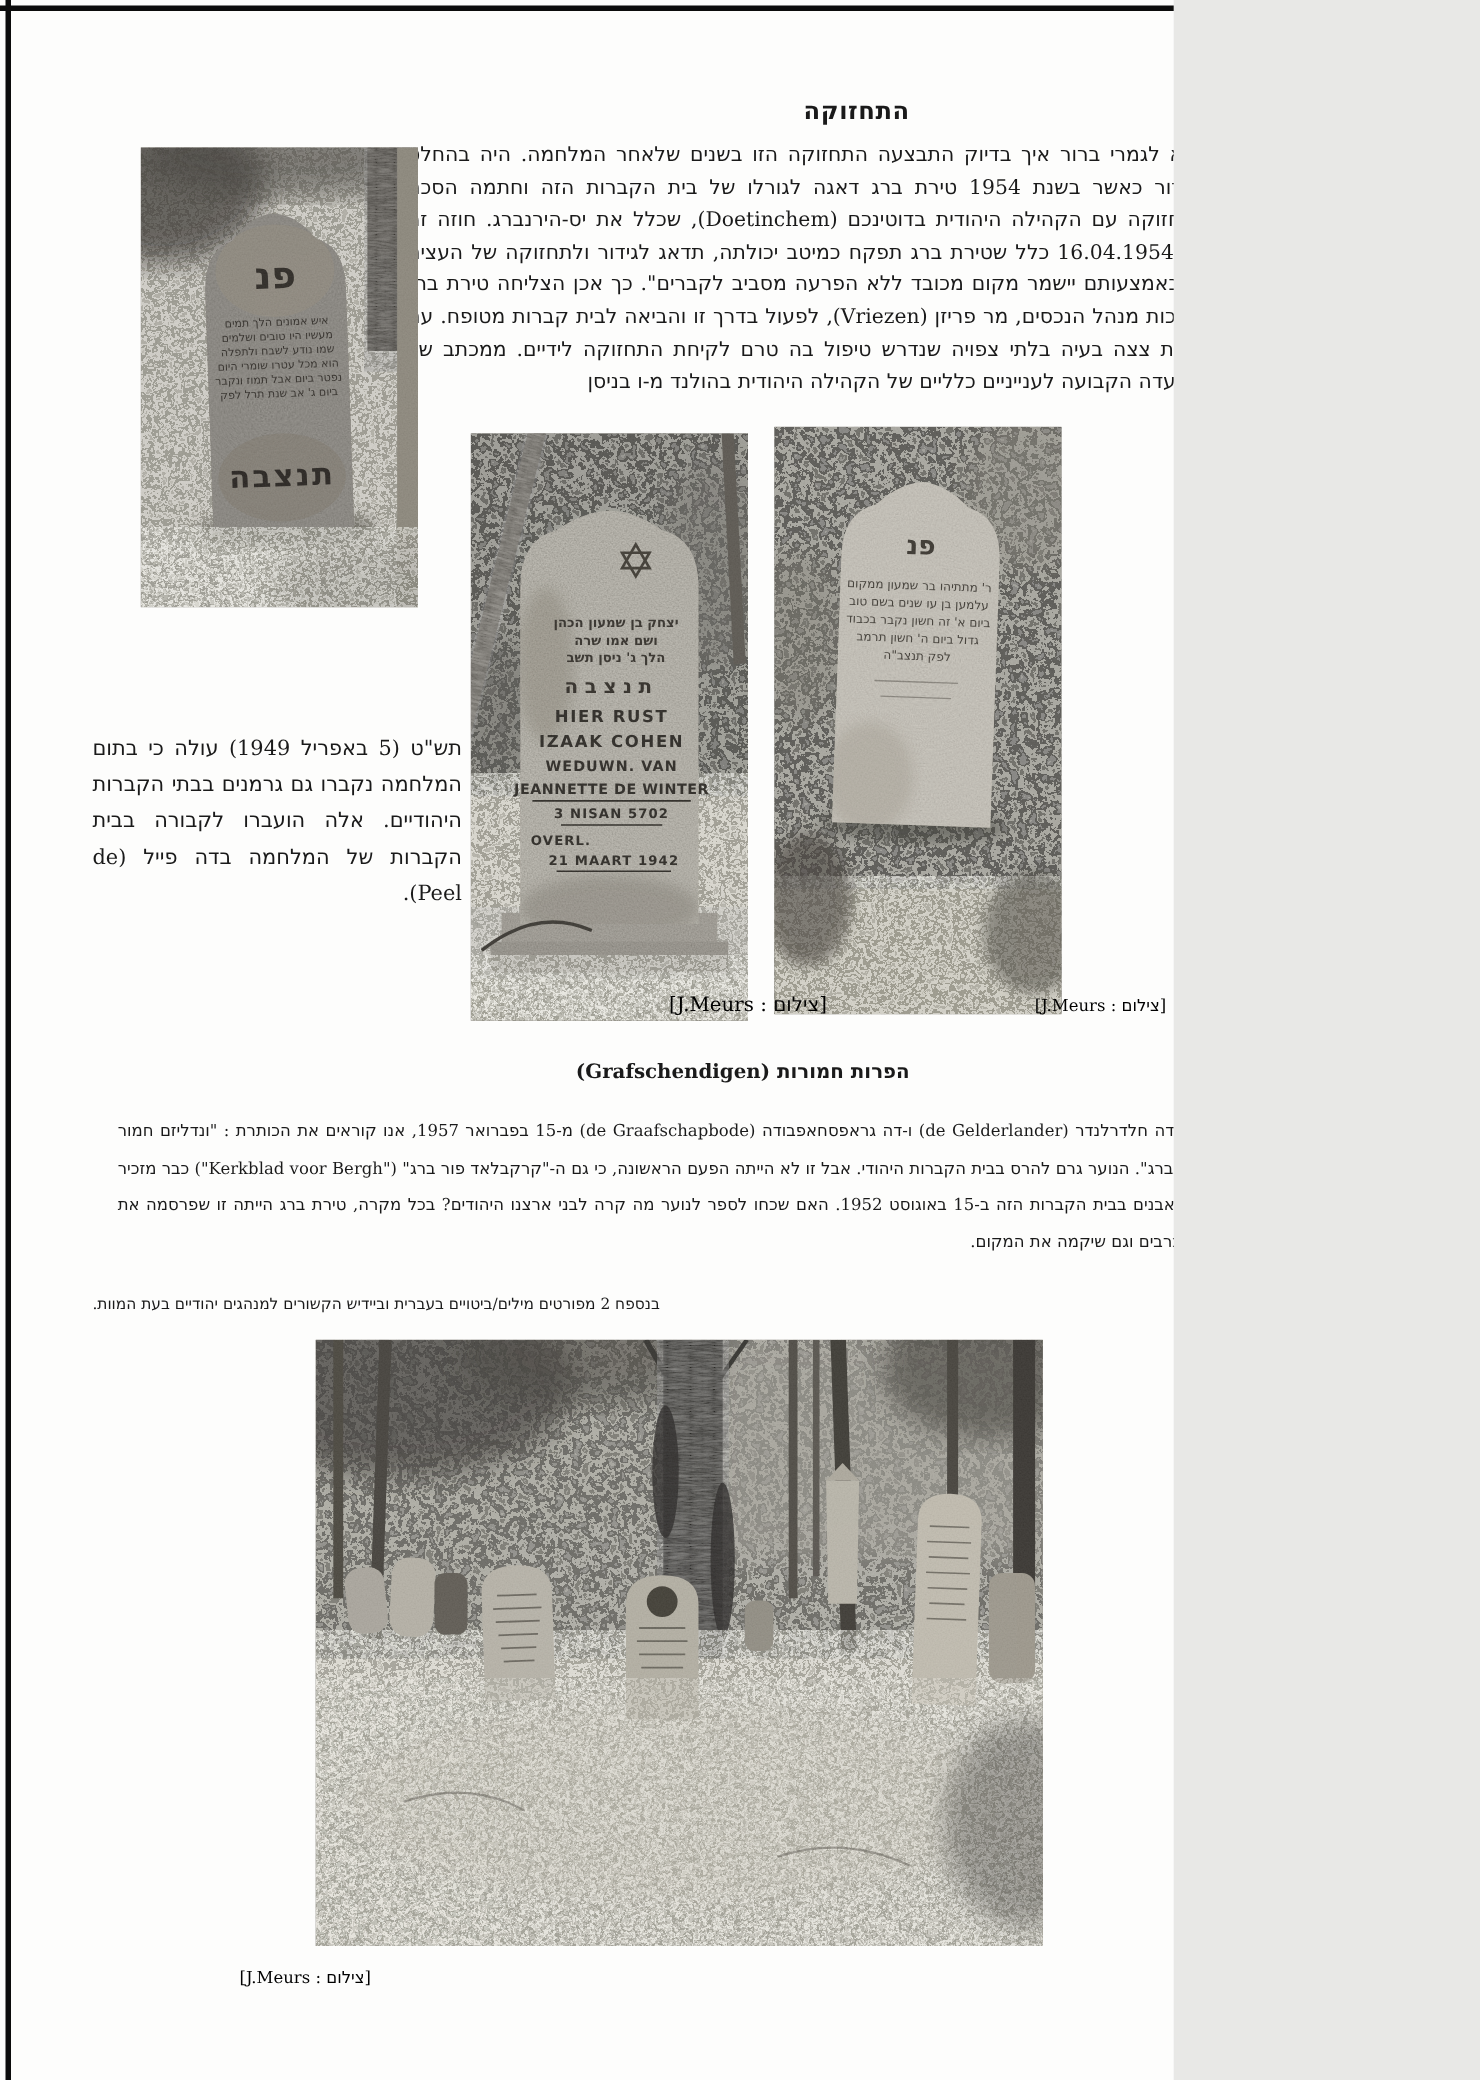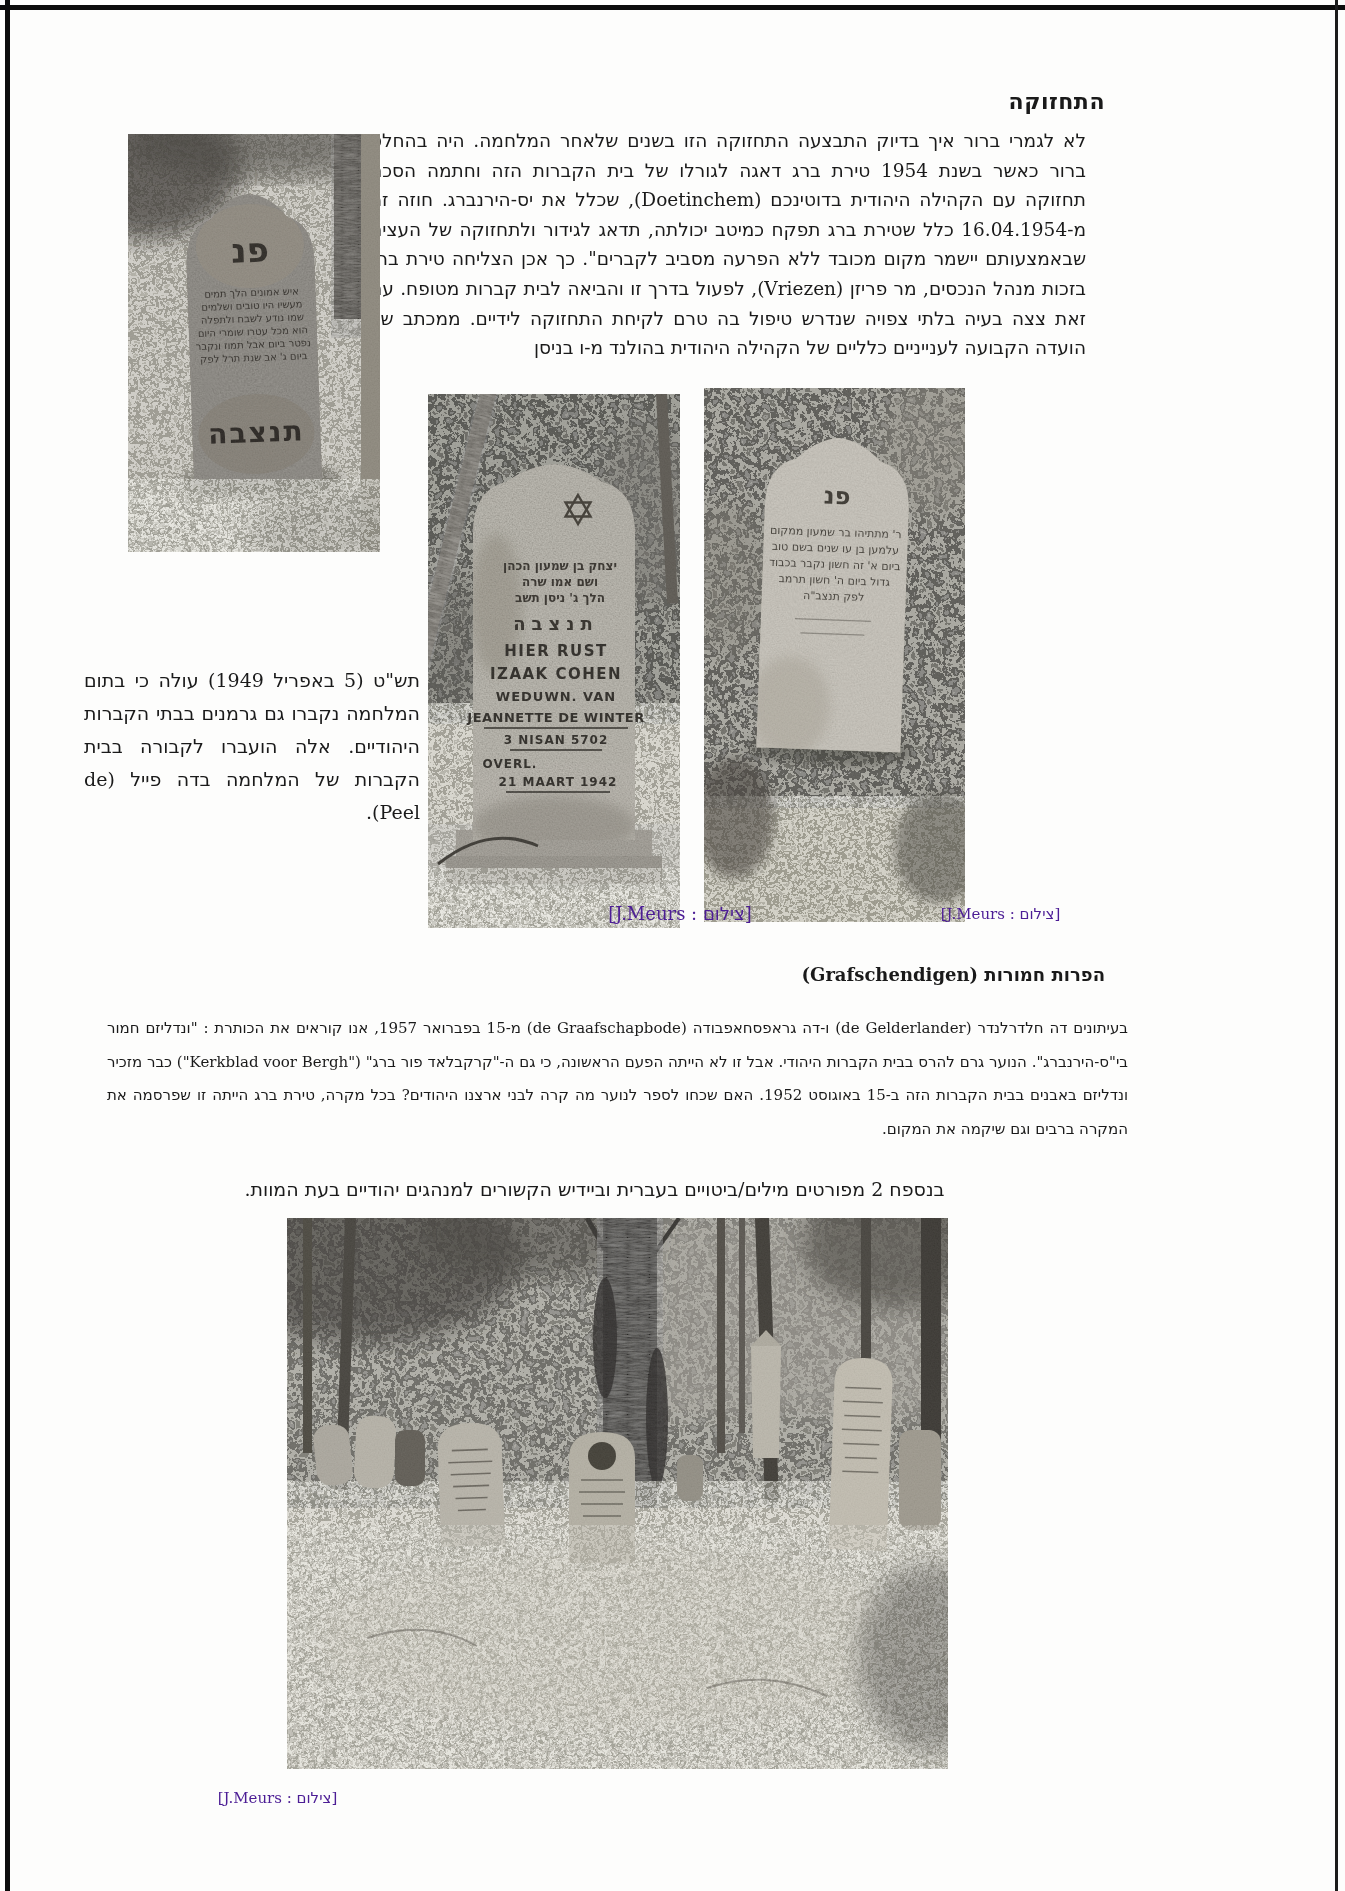--- a/index.html
+++ b/index.html
@@ -1,36 +1,36 @@
 <!DOCTYPE html>
 <html lang="he"><head>
 <meta charset="utf-8">
 <style>
   html,body{margin:0;padding:0;background:#e8e8e6;}
   .page{
-    position:relative;width:1345px;height:1891px;background:#fdfdfc;
+    position:relative;width:1067px;height:1891px;background:#fdfdfc;
     overflow:hidden;font-family:"DejaVu Serif","DejaVu Sans",serif;color:#1a1a1a;
   }
   .edge{position:absolute;background:#0c0c0c;}
   .edge-top{left:0;top:5px;width:1345px;height:5px;}
   .edge-left{left:5px;top:0;width:5px;height:1891px;}
   .edge-right{left:1335px;top:0;width:3px;height:1891px;background:#1b1b1b;}
   .h1{
     position:absolute;top:88px;right:240px;font-size:22px;font-weight:bold;
     direction:rtl;letter-spacing:0.5px;
   }
   .h2{
     position:absolute;top:964px;right:240px;font-size:18px;font-weight:bold;direction:rtl;
   }
   .para{direction:rtl;text-align:justify;position:absolute;font-size:18.5px;}
   .para-1{left:370px;top:126px;width:716px;line-height:29.6px;}
   .para-cap{left:84px;top:664px;width:336px;line-height:33px;font-size:19px;}
   .para-2{left:84px;top:1012px;width:1021px;line-height:33.5px;font-size:15px;margin-left:23px;}
-  .para-3{left:84px;top:1178px;width:1021px;text-align:center;font-size:19px;}
-  .credit{position:absolute;direction:rtl;font-size:17px;color:#4c1d95;}
+  .para-3{left:84px;top:1178px;width:1021px;text-align:left;font-size:14px;}
+  .credit{position:absolute;direction:rtl;font-size:17px;color:#000000;}
   .credit-mid{left:570px;top:903px;width:220px;text-align:center;font-size:18px;}
   .credit-right{left:928px;top:905px;width:145px;text-align:center;font-size:15px;}
   .credit-bottom{left:205px;top:1789px;width:145px;text-align:center;font-size:15px;}
   .pagenum{position:absolute;left:158px;top:1917px;font-size:14px;}
   .photo{position:absolute;overflow:hidden;background:#8c8981;}
   .photo svg{display:block;width:100%;height:100%;}
   .ph-left{left:128px;top:134px;width:252px;height:418px;}
   .ph-mid{left:428px;top:394px;width:252px;height:534px;}
   .ph-right{left:704px;top:388px;width:261px;height:534px;}
   .ph-big{left:287px;top:1218px;width:661px;height:551px;}

